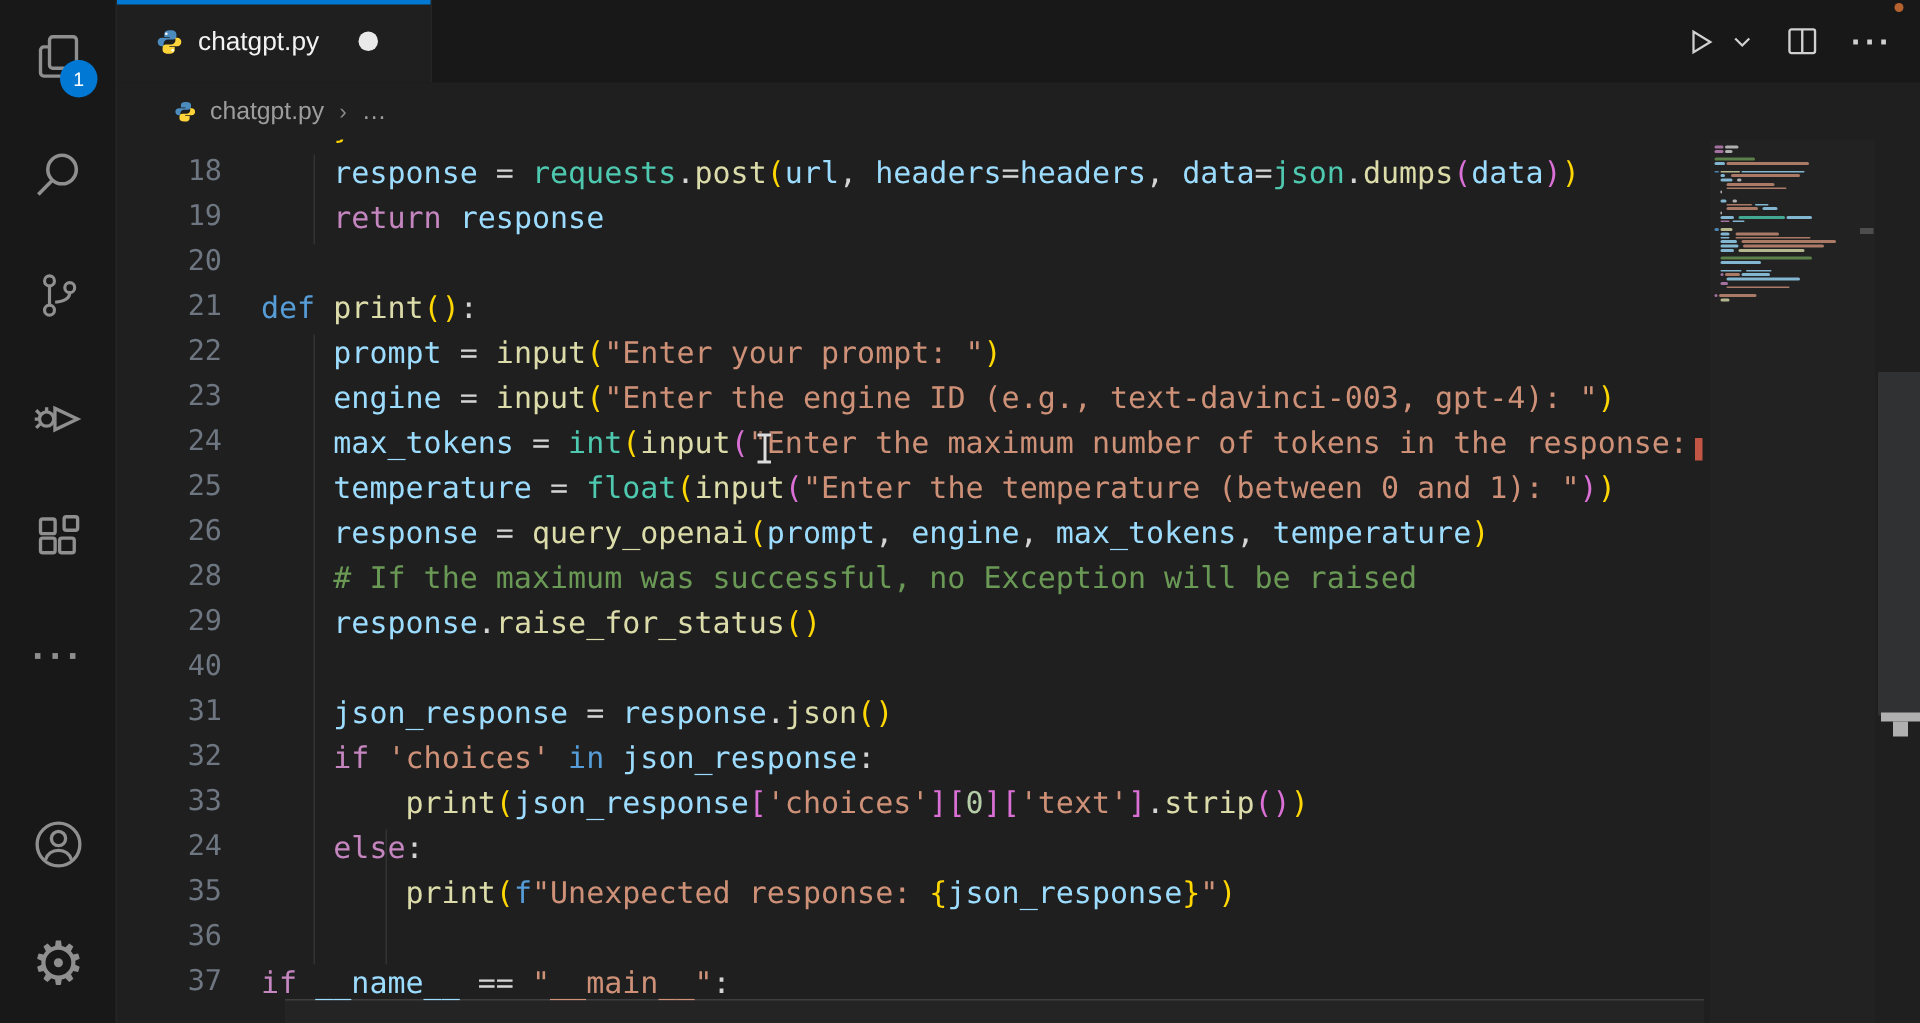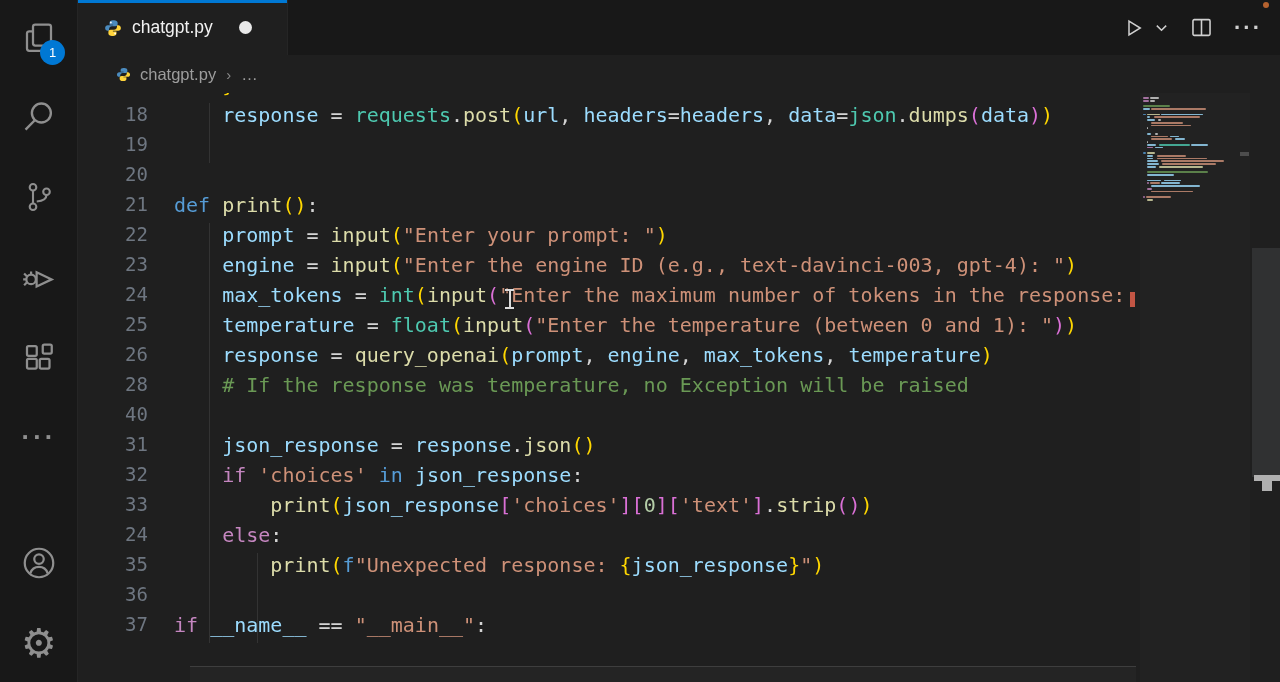--- a/index.html
+++ b/index.html
@@ -167,29 +167,30 @@
   <span id="bc-file">chatgpt.py</span>
   <span id="bc-sep">›</span>
   <span>…</span>
 </div>
 
 <div id="editor">
   <div id="cur-line"></div>
   <div id="rows">
       <div class="row"><span class="lnum">17</span><span class="codeln"><span style="color: rgb(212, 212, 212);">    </span><span style="color: rgb(255, 215, 0);">}</span></span></div>
       <div class="row"><span class="lnum">18</span><span class="codeln"><span style="color: rgb(212, 212, 212);">    </span><span style="color: rgb(156, 220, 254);">response</span><span style="color: rgb(212, 212, 212);"> = </span><span style="color: rgb(78, 201, 176);">requests</span><span style="color: rgb(212, 212, 212);">.</span><span style="color: rgb(220, 220, 170);">post</span><span style="color: rgb(255, 215, 0);">(</span><span style="color: rgb(156, 220, 254);">url</span><span style="color: rgb(212, 212, 212);">, </span><span style="color: rgb(156, 220, 254);">headers</span><span style="color: rgb(212, 212, 212);">=</span><span style="color: rgb(156, 220, 254);">headers</span><span style="color: rgb(212, 212, 212);">, </span><span style="color: rgb(156, 220, 254);">data</span><span style="color: rgb(212, 212, 212);">=</span><span style="color: rgb(78, 201, 176);">json</span><span style="color: rgb(212, 212, 212);">.</span><span style="color: rgb(220, 220, 170);">dumps</span><span style="color: rgb(218, 112, 214);">(</span><span style="color: rgb(156, 220, 254);">data</span><span style="color: rgb(218, 112, 214);">)</span><span style="color: rgb(255, 215, 0);">)</span></span></div>
-      <div class="row"><span class="lnum">19</span></div>
+      <div class="row"><span class="lnum">19</span><span class="codeln"><span style="color: rgb(212, 212, 212);">    </span><span style="color: rgb(197, 134, 192);">return</span><span style="color: rgb(212, 212, 212);"> </span><span style="color: rgb(156, 220, 254);">response</span></span></div>
       <div class="row"><span class="lnum">20</span><span class="codeln"></span></div>
       <div class="row"><span class="lnum">21</span><span class="codeln"><span style="color: rgb(86, 156, 214);">def</span><span style="color: rgb(212, 212, 212);"> </span><span style="color: rgb(220, 220, 170);">print</span><span style="color: rgb(255, 215, 0);">(</span><span style="color: rgb(255, 215, 0);">)</span><span style="color: rgb(212, 212, 212);">:</span></span></div>
       <div class="row"><span class="lnum">22</span><span class="codeln"><span style="color: rgb(212, 212, 212);">    </span><span style="color: rgb(156, 220, 254);">prompt</span><span style="color: rgb(212, 212, 212);"> = </span><span style="color: rgb(220, 220, 170);">input</span><span style="color: rgb(255, 215, 0);">(</span><span style="color: rgb(206, 145, 120);">"Enter your prompt: "</span><span style="color: rgb(255, 215, 0);">)</span></span></div>
       <div class="row"><span class="lnum">23</span><span class="codeln"><span style="color: rgb(212, 212, 212);">    </span><span style="color: rgb(156, 220, 254);">engine</span><span style="color: rgb(212, 212, 212);"> = </span><span style="color: rgb(220, 220, 170);">input</span><span style="color: rgb(255, 215, 0);">(</span><span style="color: rgb(206, 145, 120);">"Enter the engine ID (e.g., text-davinci-003, gpt-4): "</span><span style="color: rgb(255, 215, 0);">)</span></span></div>
       <div class="row"><span class="lnum">24</span><span class="codeln"><span style="color: rgb(212, 212, 212);">    </span><span style="color: rgb(156, 220, 254);">max_tokens</span><span style="color: rgb(212, 212, 212);"> = </span><span style="color: rgb(78, 201, 176);">int</span><span style="color: rgb(255, 215, 0);">(</span><span style="color: rgb(220, 220, 170);">input</span><span style="color: rgb(218, 112, 214);">(</span><span style="color: rgb(206, 145, 120);">"Enter the maximum number of tokens in the response: "</span></span></div>
       <div class="row"><span class="lnum">25</span><span class="codeln"><span style="color: rgb(212, 212, 212);">    </span><span style="color: rgb(156, 220, 254);">temperature</span><span style="color: rgb(212, 212, 212);"> = </span><span style="color: rgb(78, 201, 176);">float</span><span style="color: rgb(255, 215, 0);">(</span><span style="color: rgb(220, 220, 170);">input</span><span style="color: rgb(218, 112, 214);">(</span><span style="color: rgb(206, 145, 120);">"Enter the temperature (between 0 and 1): "</span><span style="color: rgb(218, 112, 214);">)</span><span style="color: rgb(255, 215, 0);">)</span></span></div>
       <div class="row"><span class="lnum">26</span><span class="codeln"><span style="color: rgb(212, 212, 212);">    </span><span style="color: rgb(156, 220, 254);">response</span><span style="color: rgb(212, 212, 212);"> = </span><span style="color: rgb(220, 220, 170);">query_openai</span><span style="color: rgb(255, 215, 0);">(</span><span style="color: rgb(156, 220, 254);">prompt</span><span style="color: rgb(212, 212, 212);">, </span><span style="color: rgb(156, 220, 254);">engine</span><span style="color: rgb(212, 212, 212);">, </span><span style="color: rgb(156, 220, 254);">max_tokens</span><span style="color: rgb(212, 212, 212);">, </span><span style="color: rgb(156, 220, 254);">temperature</span><span style="color: rgb(255, 215, 0);">)</span></span></div>
-      <div class="row"><span class="lnum">28</span><span class="codeln"><span style="color: rgb(212, 212, 212);">    </span><span style="color: rgb(106, 153, 85);"># If the response was temperature, no Exception will be raised</span></span></div>
+      <div class="row"><span class="lnum">28</span><span class="codeln"><span style="color: rgb(212, 212, 212);">    </span><span style="color: rgb(106, 153, 85);"># If the maximum was successful, no Exception will be raised</span></span></div>
+      <div class="row"><span class="lnum">29</span><span class="codeln"><span style="color: rgb(212, 212, 212);">    </span><span style="color: rgb(156, 220, 254);">response</span><span style="color: rgb(212, 212, 212);">.</span><span style="color: rgb(220, 220, 170);">raise_for_status</span><span style="color: rgb(255, 215, 0);">(</span><span style="color: rgb(255, 215, 0);">)</span></span></div>
       <div class="row"><span class="lnum">40</span><span class="codeln"></span></div>
       <div class="row"><span class="lnum">31</span><span class="codeln"><span style="color: rgb(212, 212, 212);">    </span><span style="color: rgb(156, 220, 254);">json_response</span><span style="color: rgb(212, 212, 212);"> = </span><span style="color: rgb(156, 220, 254);">response</span><span style="color: rgb(212, 212, 212);">.</span><span style="color: rgb(220, 220, 170);">json</span><span style="color: rgb(255, 215, 0);">(</span><span style="color: rgb(255, 215, 0);">)</span></span></div>
       <div class="row"><span class="lnum">32</span><span class="codeln"><span style="color: rgb(212, 212, 212);">    </span><span style="color: rgb(197, 134, 192);">if</span><span style="color: rgb(212, 212, 212);"> </span><span style="color: rgb(206, 145, 120);">'choices'</span><span style="color: rgb(212, 212, 212);"> </span><span style="color: rgb(86, 156, 214);">in</span><span style="color: rgb(212, 212, 212);"> </span><span style="color: rgb(156, 220, 254);">json_response</span><span style="color: rgb(212, 212, 212);">:</span></span></div>
       <div class="row"><span class="lnum">33</span><span class="codeln"><span style="color: rgb(212, 212, 212);">        </span><span style="color: rgb(220, 220, 170);">print</span><span style="color: rgb(255, 215, 0);">(</span><span style="color: rgb(156, 220, 254);">json_response</span><span style="color: rgb(218, 112, 214);">[</span><span style="color: rgb(206, 145, 120);">'choices'</span><span style="color: rgb(218, 112, 214);">]</span><span style="color: rgb(218, 112, 214);">[</span><span style="color: rgb(181, 206, 168);">0</span><span style="color: rgb(218, 112, 214);">]</span><span style="color: rgb(218, 112, 214);">[</span><span style="color: rgb(206, 145, 120);">'text'</span><span style="color: rgb(218, 112, 214);">]</span><span style="color: rgb(212, 212, 212);">.</span><span style="color: rgb(220, 220, 170);">strip</span><span style="color: rgb(218, 112, 214);">(</span><span style="color: rgb(218, 112, 214);">)</span><span style="color: rgb(255, 215, 0);">)</span></span></div>
       <div class="row"><span class="lnum">24</span><span class="codeln"><span style="color: rgb(212, 212, 212);">    </span><span style="color: rgb(197, 134, 192);">else</span><span style="color: rgb(212, 212, 212);">:</span></span></div>
       <div class="row"><span class="lnum">35</span><span class="codeln"><span style="color: rgb(212, 212, 212);">        </span><span style="color: rgb(220, 220, 170);">print</span><span style="color: rgb(255, 215, 0);">(</span><span style="color: rgb(86, 156, 214);">f</span><span style="color: rgb(206, 145, 120);">"Unexpected response: </span><span style="color: rgb(255, 215, 0);">{</span><span style="color: rgb(156, 220, 254);">json_response</span><span style="color: rgb(255, 215, 0);">}</span><span style="color: rgb(206, 145, 120);">"</span><span style="color: rgb(255, 215, 0);">)</span></span></div>
       <div class="row"><span class="lnum">36</span><span class="codeln"></span></div>
       <div class="row"><span class="lnum">37</span><span class="codeln"><span style="color: rgb(197, 134, 192);">if</span><span style="color: rgb(212, 212, 212);"> </span><span style="color: rgb(156, 220, 254);">__name__</span><span style="color: rgb(212, 212, 212);"> </span><span style="color: rgb(212, 212, 212);">==</span><span style="color: rgb(212, 212, 212);"> </span><span style="color: rgb(206, 145, 120);">"__main__"</span><span style="color: rgb(212, 212, 212);">:</span></span></div>
     </div>
 

